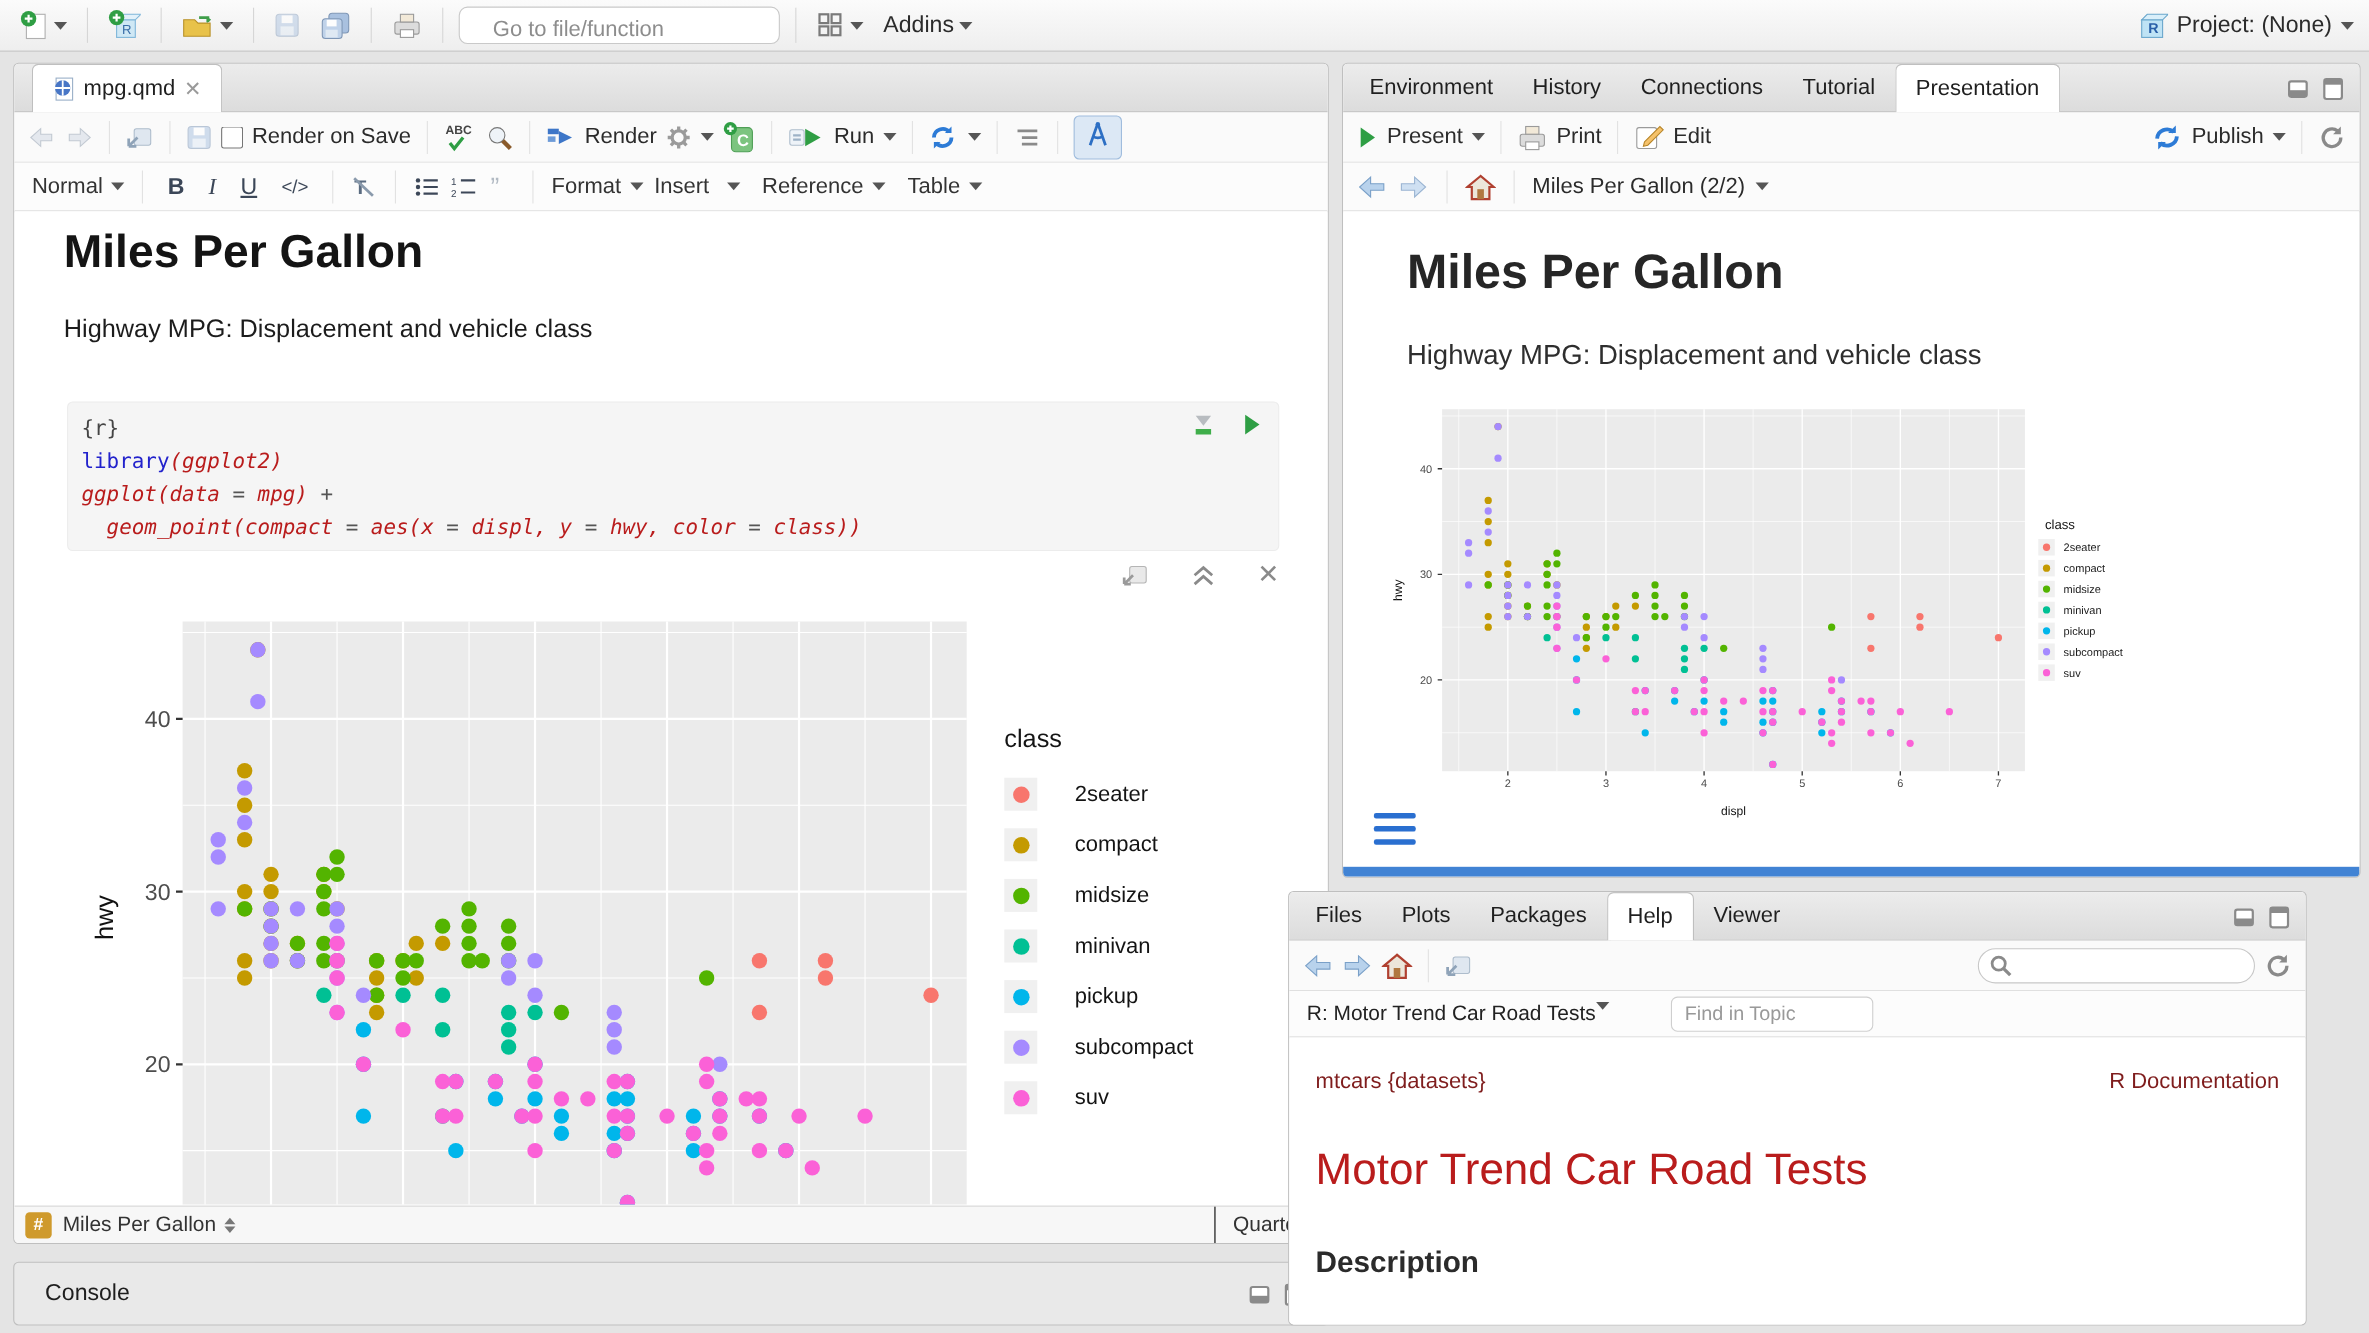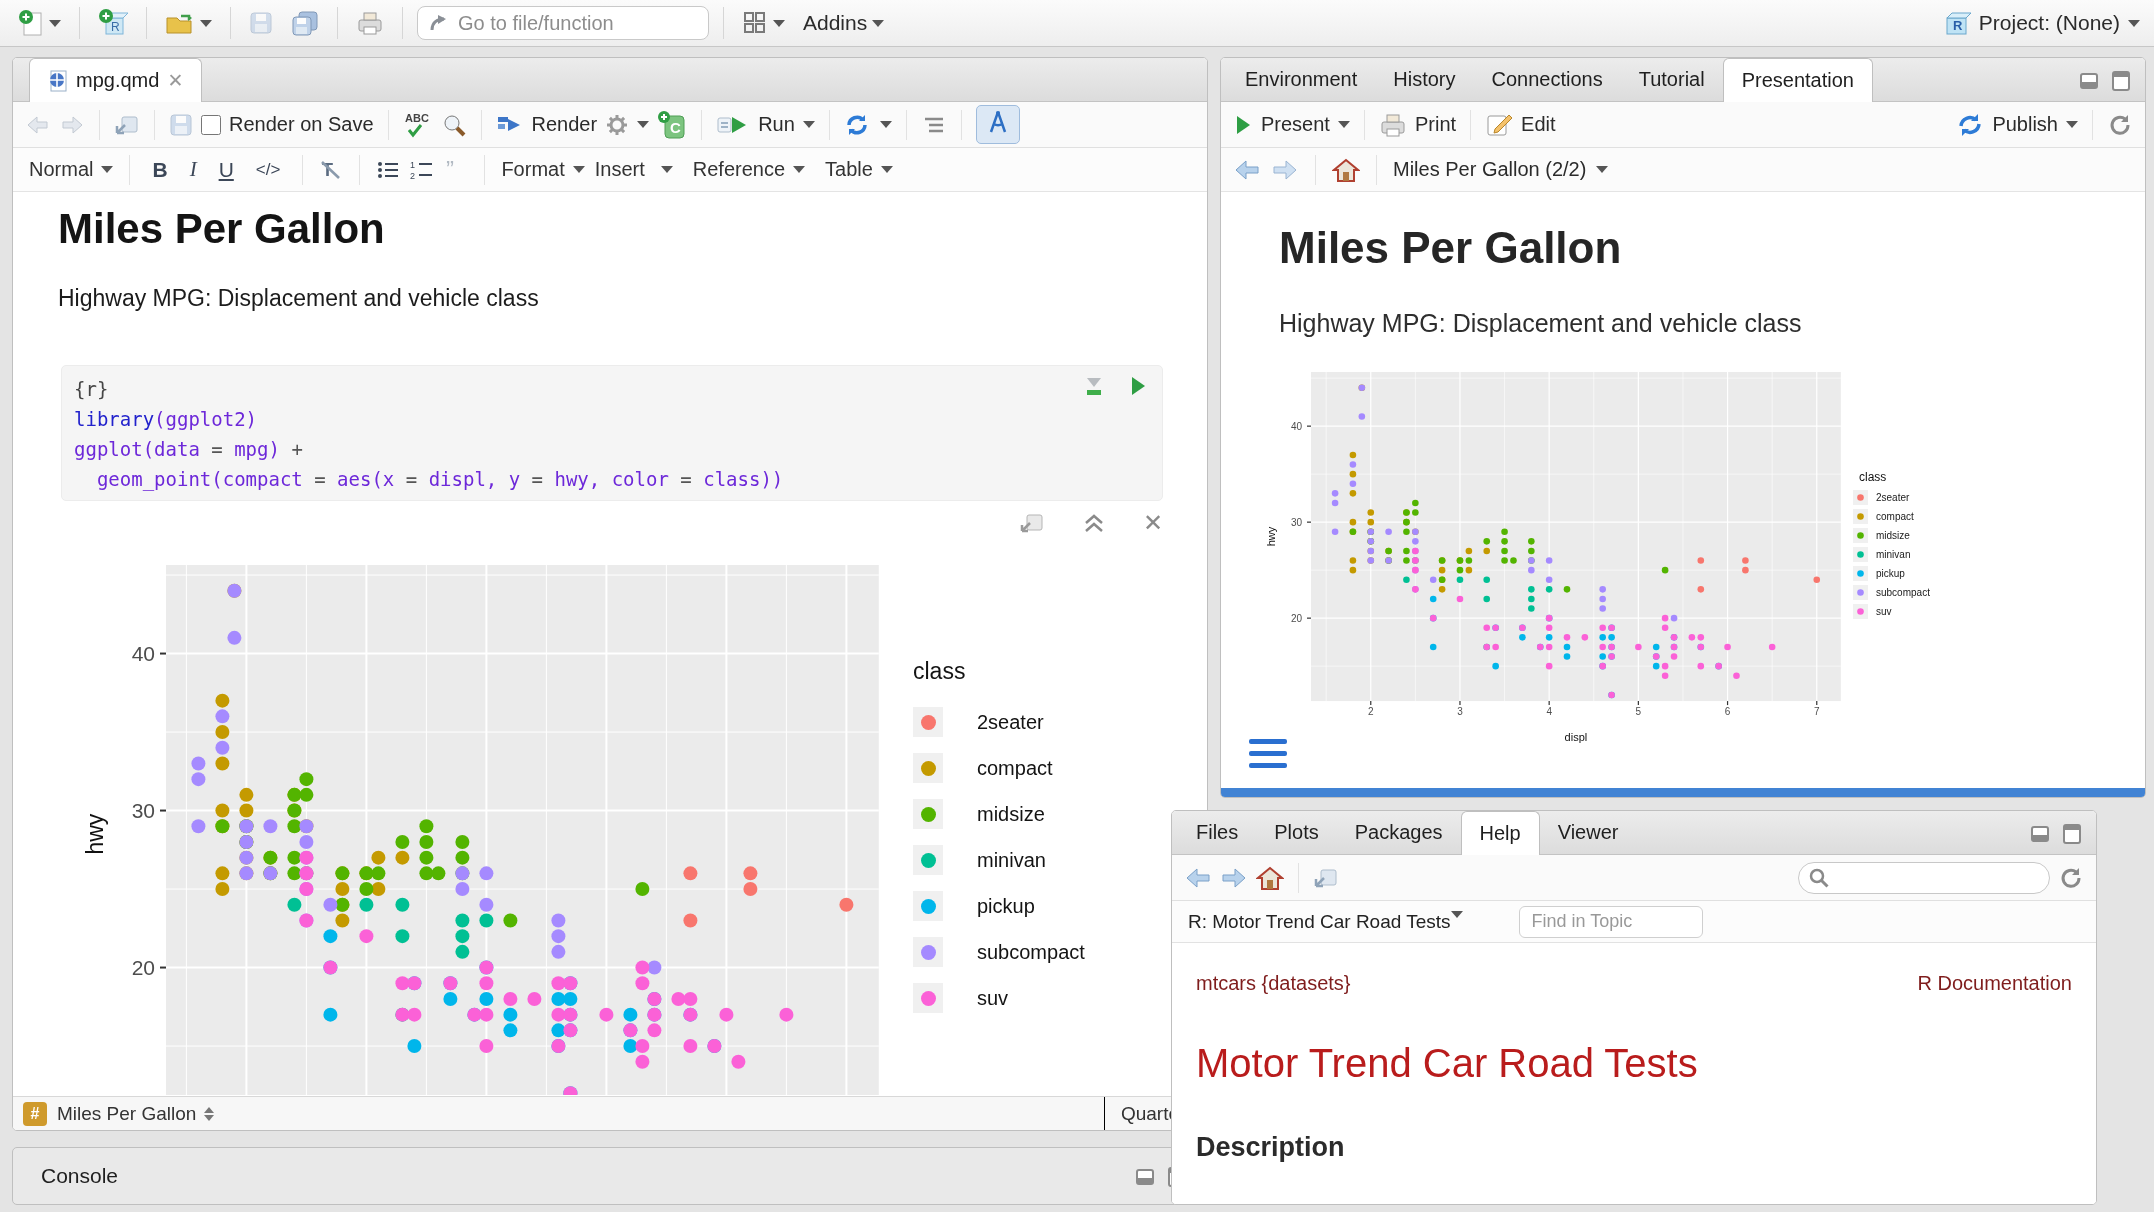--- a/index.html
+++ b/index.html
@@ -8,21 +8,21 @@
 
   
   #topbar { position:absolute; left:0; top:0; width:2154px; height:47px;
     background:linear-gradient(#fbfbfb,#eeeeee); border-bottom:1px solid #c7c7c7;
     display:flex; align-items:center; padding:0 14px; gap:10px; }
   .tsep { width:1px; height:32px; background:#d6d6d6; margin:0 4px; }
   .tbtn { display:flex; align-items:center; gap:5px; padding:3px 4px; border-radius:4px; }
   .caret { width:0; height:0; border-left:6px solid transparent; border-right:6px solid transparent;
     border-top:7px solid #555; display:inline-block; }
   #goto-box { display:flex; align-items:center; gap:8px; width:292px; height:34px;
-    background:#fff; border:1px solid #c9c9c9; border-radius:8px; padding:0 10px; }
+    background:#fff; border:1px solid #c9c9c9; border-radius:8px; padding:0 10px;flex-direction:column; }
   #goto-box input { border:none; outline:none; font-size:20px; color:#444; width:230px;
     font-family:"Liberation Sans",sans-serif; background:transparent; }
   #goto-box input::placeholder { color:#8d8d8d; }
   .tlabel { font-size:21px; color:#2b2b2b; }
   #project-chip { margin-left:auto; display:flex; align-items:center; gap:8px; }
 
   
   .pane { position:absolute; background:#fff; border:1px solid #bfbfbf; border-radius:5px; overflow:hidden; }
   #editor-pane  { left:12px;  top:57px;  width:1196px; height:1074px; }
   #console-pane { left:12px;  top:1147px; width:1196px; height:58px; background:#e9e9e9; }
@@ -48,21 +48,21 @@
 
   
   #ed-canvas { position:absolute; left:0; top:135px; width:1194px; height:905px; background:#fff; }
   #doc-h1 { position:absolute; left:45px; top:12px; font-size:42px; font-weight:700; color:#141414; }
   #doc-p  { position:absolute; left:45px; top:92px; font-size:23px; color:#1c1c1c; }
   #chunk { position:absolute; left:48px; top:172px; width:1102px; height:136px;
     background:#f5f5f5; border:1px solid #ececec; border-radius:5px; padding:8px 0 0 12px; }
   #chunk .cline { font-family:"DejaVu Sans Mono", monospace; font-size:19px; line-height:30px;
     white-space:pre; color:#1a1a1a; }
   #chunk .hdr { color:#454545; }
-  .kw { color:#2222cc; } .op { color:#555; } .tx { color:#6d28d9; }
+  .kw { color:#2222cc; } .op { color:#555; } .tx { color:#b91c1c;font-style:italic; }
   #chunk-btns { position:absolute; right:14px; top:8px; display:flex; gap:22px; }
   #out-btns { position:absolute; left:0; top:318px; width:1150px; display:flex; justify-content:flex-end; gap:36px; }
 
   
   #fig-big { position:absolute; left:48px; top:365px; width:1100px; height:537px; background:#fff; overflow:hidden; }
   svg text { font-family:"Liberation Sans", sans-serif; }
   #big-legend { position:absolute; left:852px; top:100px; }
   #big-legend .lt { font-size:23px; color:#141414; margin-bottom:14px; }
   .litem { display:flex; align-items:center; height:46px; }
   .lkey { width:30px; height:30px; background:#f0f0f0; display:flex; align-items:center; justify-content:center; }

